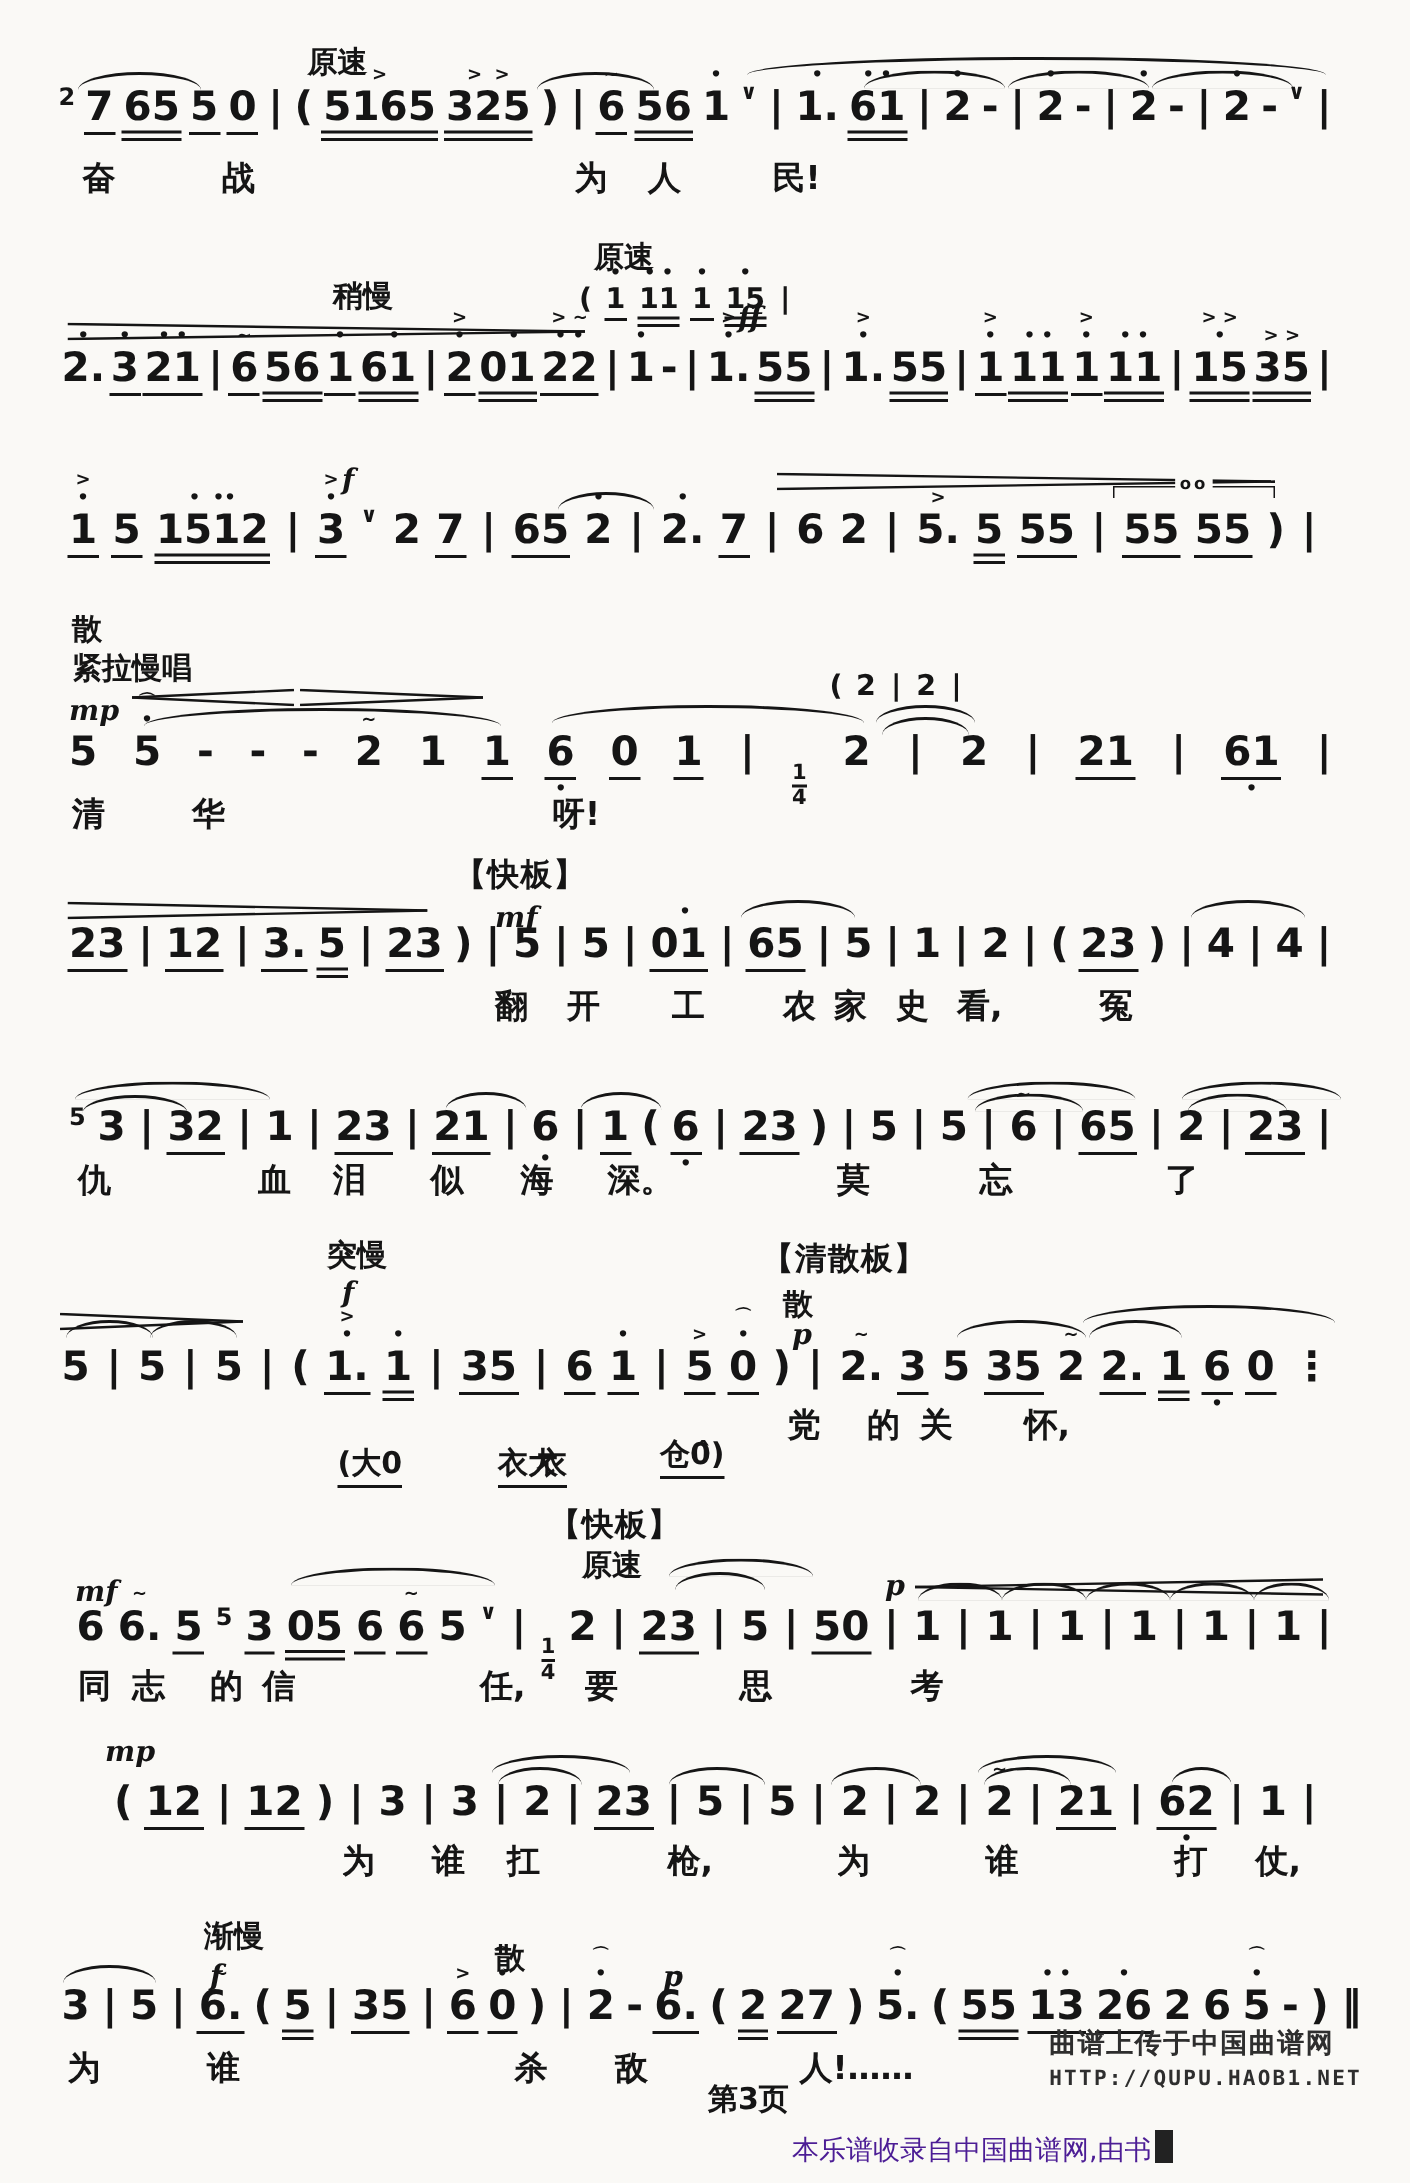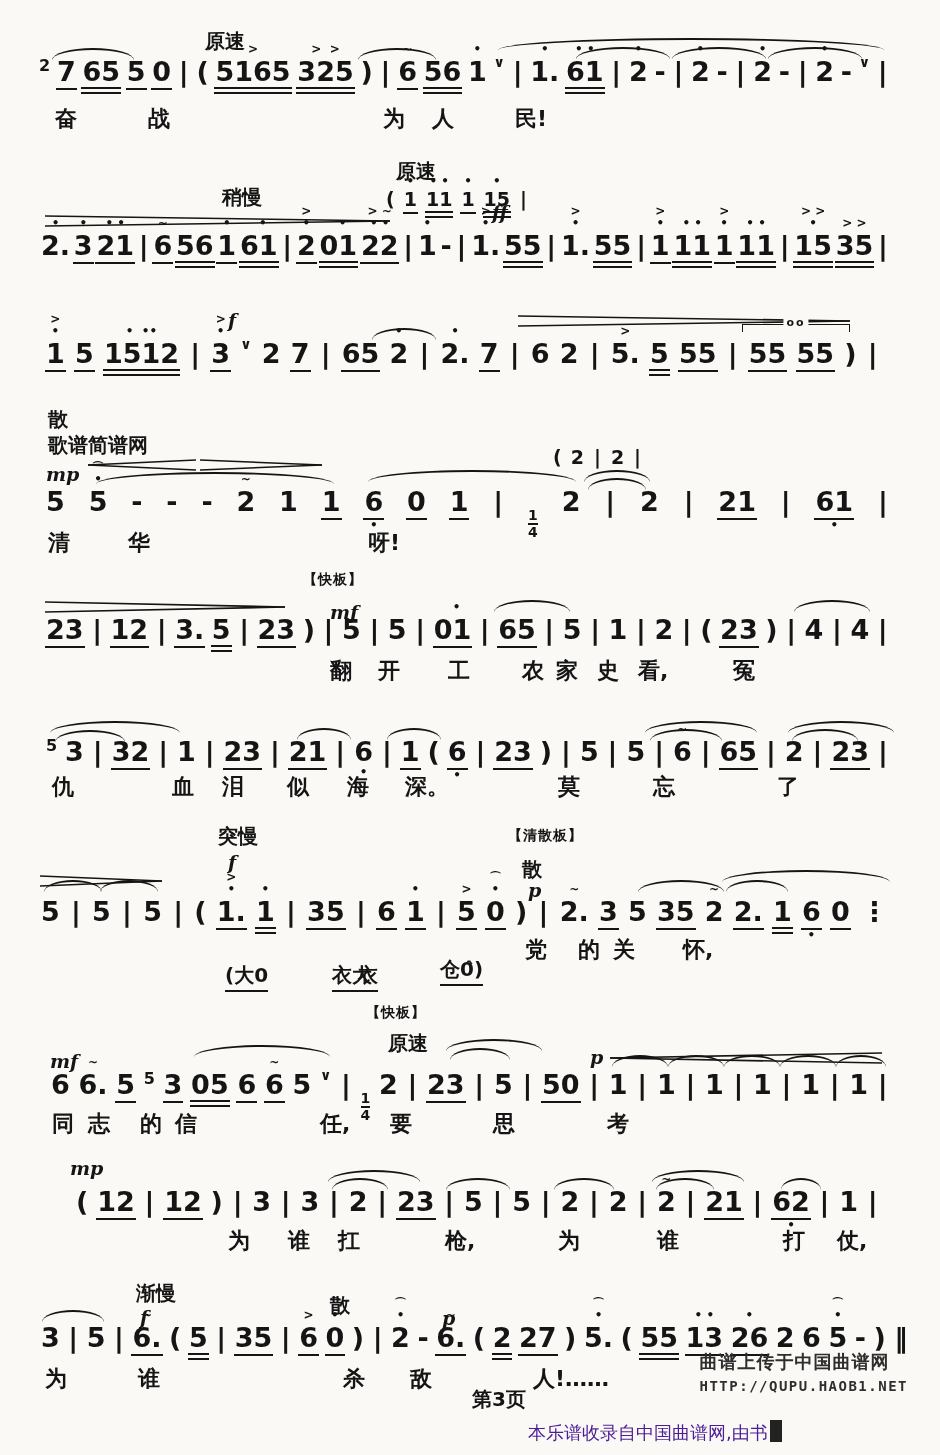--- a/index.html
+++ b/index.html
@@ -3,21 +3,21 @@
 <meta charset="utf-8">
 <style>
   :root{ --ink:#151515; --paper:#faf9f6; --muted:#8d8d8d; --accent:#e4533b; }
   *{margin:0;padding:0;box-sizing:border-box}
   html,body{background:var(--paper)}
   body{font-family:"DejaVu Sans",sans-serif;color:var(--ink)}
   .page{position:relative;width:940px;height:1455px;background:var(--paper);overflow:hidden}
   .system{position:absolute;left:0;width:940px}
   .mark{position:absolute;font-size:20px;font-weight:bold;white-space:pre;line-height:1.1}
   .mark.dyn{font-family:"DejaVu Serif",serif;font-style:italic;font-size:19px}
-  .mark.section{font-size:14px;letter-spacing:1px}
+  .mark.section{font-size:21px;letter-spacing:1px}
   .music{position:absolute;display:flex;justify-content:space-between;align-items:baseline;
          font-family:"DejaVu Sans",sans-serif;font-weight:bold;font-size:27px;line-height:1;white-space:nowrap}
   .music.insert{font-size:19px;justify-content:flex-start;gap:7px;width:auto}
   .tok{position:relative;text-align:center;padding:0 1px}
   .u1{border-bottom:2.5px solid var(--ink);padding-bottom:3px}
   .u2{border-bottom:7px double var(--ink);padding-bottom:2px}
   .bar{padding:0 2px}
   .grace{font-size:16px;position:relative;top:-10px}
   .breath{font-size:14px;position:relative;top:-14px}
   .ab{position:absolute;bottom:calc(100% + 2px);left:50%;transform:translateX(-50%);
@@ -180,21 +180,21 @@
           <span class="tok u1">55</span>
           <span class="tok bar">|</span>
           <span class="tok u1">55</span>
           <span class="tok u1">55</span>
           <span class="tok">)</span>
           <span class="tok bar">|</span>
         </div>
       </div>
       <div class="system" style="top: 408px; height: 160px;">
         <div class="mark " style="left: 48px; top: 0px;">散</div>
-        <div class="mark " style="left: 48px; top: 26px;">歌谱简谱网</div>
+        <div class="mark " style="left: 48px; top: 26px;">紧拉慢唱</div>
         <div class="mark dyn" style="left: 46px; top: 56px;">mp</div>
         <div class="hair" style="left: 88px; top: 48px; width: 108px;"><svg width="108" height="12">
             <line x1="0" y1="6" x2="108" y2="1" stroke="#151515" stroke-width="1.6"></line>
             <line x1="0" y1="6" x2="108" y2="11" stroke="#151515" stroke-width="1.6"></line>
           </svg></div>
         <div class="hair" style="left: 200px; top: 48px; width: 122px;"><svg width="122" height="12">
             <line x1="0" y1="1" x2="122" y2="6" stroke="#151515" stroke-width="1.6"></line>
             <line x1="0" y1="11" x2="122" y2="6" stroke="#151515" stroke-width="1.6"></line>
           </svg></div>
         <div class="slur" style="left: 96px; top: 64px; width: 238px;"></div>
@@ -505,21 +505,21 @@
         <div class="lyr" style="left: 228px; top: 68px;">为</div>
         <div class="lyr" style="left: 288px; top: 68px;">谁</div>
         <div class="lyr" style="left: 338px; top: 68px;">扛</div>
         <div class="lyr" style="left: 445px; top: 68px;">枪,</div>
         <div class="lyr" style="left: 558px; top: 68px;">为</div>
         <div class="lyr" style="left: 657px; top: 68px;">谁</div>
         <div class="lyr" style="left: 783px; top: 68px;">打</div>
         <div class="lyr" style="left: 837px; top: 68px;">仗,</div>
       </div>
       <div class="system" style="top: 1282px; height: 110px;">
-        <div class="mark " style="left: 136px; top: 0px;">渐慢</div>
+        <div class="mark " style="left: 136px; top: 0px; font-family: Liberation Mono, monospace;">渐慢</div>
         <div class="mark dyn" style="left: 140px; top: 25px;">f</div>
         <div class="mark " style="left: 330px; top: 12px;">散</div>
         <div class="mark dyn" style="left: 442px; top: 26px;">p</div>
         <div class="slur" style="left: 42px; top: 28px; width: 62px;"></div>
         <div class="music" style="left: 40px; width: 870px; top: 42px;">
           <span class="tok">3</span>
           <span class="tok bar">|</span>
           <span class="tok">5</span>
           <span class="tok bar">|</span>
           <span class="tok u1">6.<span class="ab"><span class="abl">~</span></span></span>

